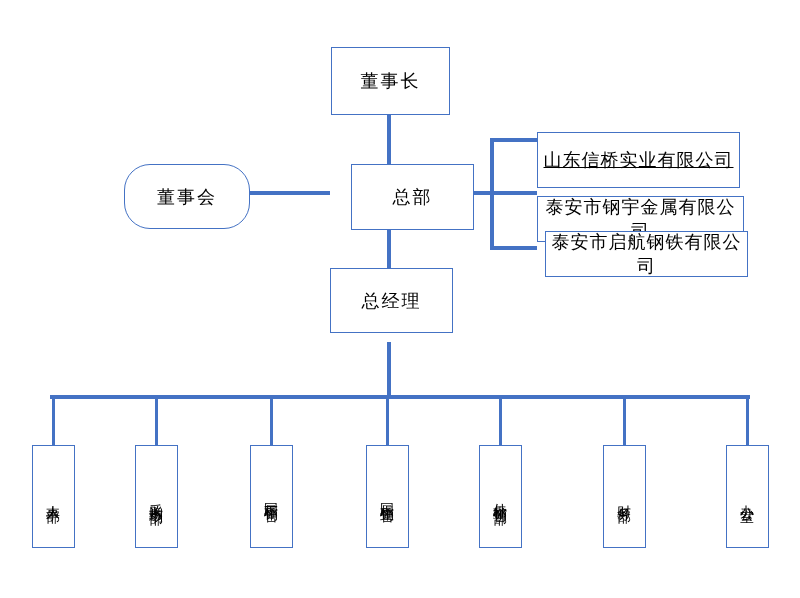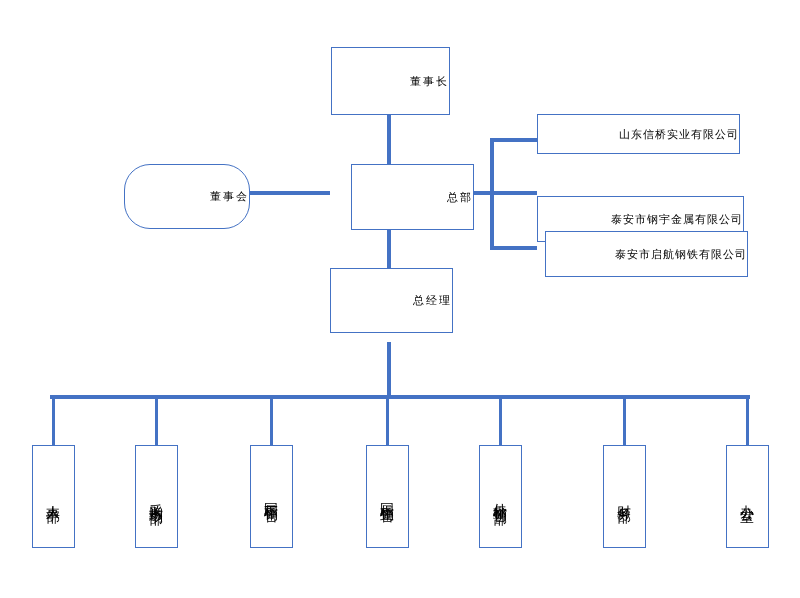--- a/index.html
+++ b/index.html
@@ -19,23 +19,23 @@
     overflow: hidden;
   }
 
   
   .node {
     position: absolute;
     background: var(--background);
     border: 1.5px solid var(--accent);
     display: flex;
     align-items: center;
-    justify-content: flex-end;
+    justify-content: center;
     color: var(--text);
-    font-size: 11px;
+    font-size: 18px;
     letter-spacing: 2px;
     text-align: center;
     z-index: 2;
   }
   .node.wide { letter-spacing: 1px; }
 
   .vnode {
     position: absolute;
     top: 445px;
     width: 43px;
@@ -54,21 +54,21 @@
     text-orientation: upright;
     letter-spacing: 2px;
     line-height: 1;
   }
 
   
   .n-chairman { left: 331px; top: 47px;  width: 119px; height: 68px; }
   .n-board    { left: 124px; top: 164px; width: 126px; height: 65px; border-radius: 26px; }
   .n-hq       { left: 330px; top: 164px; width: 123px; height: 66px; margin-left: 21px; }
   .n-gm       { left: 330px; top: 268px; width: 123px; height: 65px; }
-  .n-sub1     { left: 537px; top: 114px; width: 203px; height: 40px; }
+  .n-sub1     { left: 537px; top: 132px; width: 203px; height: 56px; text-decoration: underline; }
   .n-sub2     { left: 537px; top: 172px; width: 207px; height: 46px; margin-top: 24px; }
   .n-sub3     { left: 537px; top: 231px; width: 203px; height: 46px; margin-left: 8px; }
   .n-dept1 { left: 32px; }
   .n-dept2 { left: 135px; }
   .n-dept3 { left: 250px; }
   .n-dept4 { left: 366px; }
   .n-dept5 { left: 479px; }
   .n-dept6 { left: 603px; }
   .n-dept7 { left: 726px; }
 

